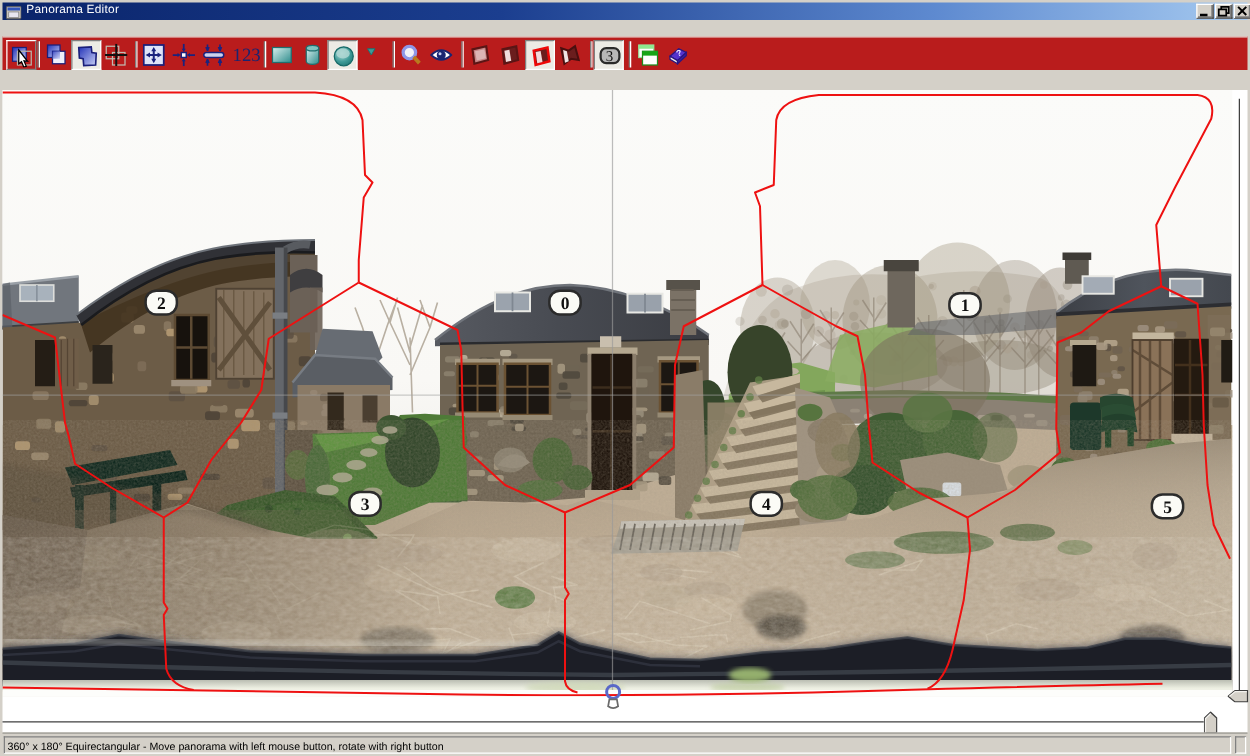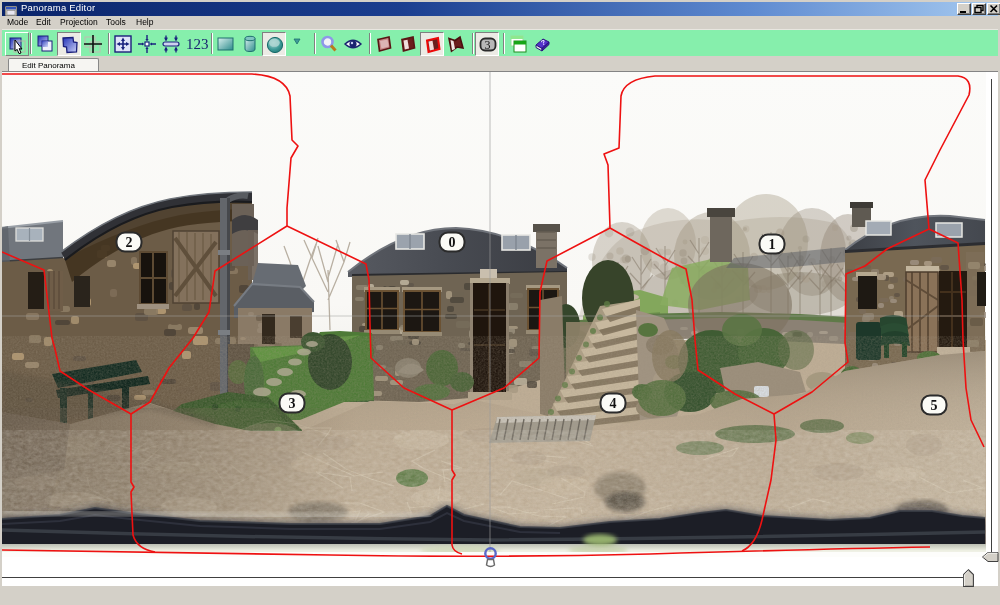--- a/index.html
+++ b/index.html
@@ -7,21 +7,21 @@
 #win{position:relative;width:1000px;height:605px;background:#d4d0c8;}
 #titlebar{left:2px;top:2px;width:996px;height:14px;
  background:linear-gradient(90deg,#0a246a 0%,#1b3e8f 40%,#5e8ad0 75%,#a6caf0 100%);}
 #title-ico{left:5px;top:3px;width:12px;height:11px;}
 #title-txt{left:21px;top:2px;color:#fff;font-size:9.5px;font-weight:normal;line-height:12px;letter-spacing:0.2px;}
 .tbtn{top:3px;width:14px;height:12px;background:#d4d0c8;
  border:1px solid;border-color:#fff #404040 #404040 #fff;box-shadow:inset -1px -1px 0 #808080;
  font-size:9px;line-height:9px;text-align:center;color:#000;}
 #menubar{left:2px;top:16px;width:996px;height:13px;background:#d4d0c8;font-size:8.5px;color:#000;}
 #menubar span{position:absolute;top:0px;line-height:13px;}
-#toolbar{left:2px;top:29px;width:996px;height:27px;background:#86efac;border-top:1px solid #e8e6e0;}
+#toolbar{left:2px;top:29px;width:996px;height:27px;background:#b91c1c;border-top:1px solid #e8e6e0;}
 .tb{position:absolute;top:2px;width:24px;height:24px;}
 .tb.raise{border:1px solid;border-color:#fff #808080 #808080 #fff;}
 .tb.press{border:1px solid;border-color:#808080 #fff #fff #808080;background:#ecebe5;}
 .tb svg{position:absolute;left:3px;top:3px;}
 .tsep{position:absolute;top:3px;width:2px;height:21px;border-left:1px solid #808080;border-right:1px solid #fff;}
 #tabbar{left:2px;top:56px;width:996px;height:16px;background:#d4d0c8;}
 #tab1{position:absolute;left:6px;top:2px;width:91px;height:14px;background:#f6f5f2;
  border:1px solid #888;border-bottom:none;border-radius:2px 2px 0 0;
  font-size:8px;line-height:13px;text-align:left;padding-left:13px;color:#000;}
 #nbline{position:absolute;left:0;top:15px;width:996px;height:1px;background:#848484;}
@@ -46,27 +46,20 @@
 <div class="abs tbtn" style="left:957px"><svg width="12" height="10">
         <path d="M2 8 H8" stroke="#000" stroke-width="2"></path>
       </svg></div>
 <div class="abs tbtn" style="left:972px"><svg width="12" height="10">
         <rect x="4" y="1.5" width="6" height="5" fill="none" stroke="#000" stroke-width="1.4"></rect>
         <rect x="2" y="3.5" width="6" height="5" fill="#d4d0c8" stroke="#000" stroke-width="1.4"></rect>
       </svg></div>
 <div class="abs tbtn" style="left:987px"><svg width="12" height="10">
         <path d="M2.5 1.5 L9 8 M9 1.5 L2.5 8" stroke="#000" stroke-width="1.6"></path>
       </svg></div>
-<div class="abs" id="menubar">
-      <span style="left:5px">Mode</span>
-<span style="left:34px">Edit</span>
-<span style="left:58px">Projection</span>
-<span style="left:104px">Tools</span>
-<span style="left:134px">Help</span>
-    </div>
 <div class="abs" id="toolbar">
       <div class="tb raise" style="left:3px">
         <svg width="18" height="18" viewBox="0 0 18 18">
           <defs>
             <linearGradient id="bg1" x1="0" y1="0" x2="1" y2="1">
               <stop offset="0" stop-color="#2333b8"></stop>
               <stop offset="1" stop-color="#c9d0f6"></stop>
             </linearGradient>
           </defs>
           <rect x="1" y="2" width="11" height="11" fill="url(#bg1)" stroke="#1a1f7a"></rect>
@@ -244,24 +237,20 @@
         </svg>
       </div>
 <div class="tb " style="left:528px">
         <svg width="18" height="18" viewBox="0 0 18 18">
           <path d="M3 10 L10 4 L16 7 L9 13.5 Z" fill="#5533cc" stroke="#2a1580"></path>
           <path d="M3 10 L9 13.5 V16 L3 12.5 Z" fill="#efefe9" stroke="#2a1580"></path>
           <path d="M9 13.5 L16 7 V9.5 L9 16 Z" fill="#3a20a0" stroke="#2a1580"></path>
           <text x="8.5" y="10" font-size="7" font-weight="bold" fill="#e8e4ff" transform="rotate(-20 10 9)">?</text>
         </svg>
       </div>
-    </div>
-<div class="abs" id="tabbar">
-      <div id="tab1">Edit Panorama</div>
-      <div id="nbline"></div>
     </div>
 <div class="abs" id="canvas"></div>
 <svg class="abs" style="left:2px;top:72px" width="984" height="485" viewBox="2 72 984 485">
 <defs>
 <linearGradient id="sky" x1="0" y1="0" x2="0" y2="1">
  <stop offset="0" stop-color="#fbfbf9"></stop>
           <stop offset="0.8" stop-color="#f9f8f5"></stop>
           <stop offset="1" stop-color="#f3f2ee"></stop>
 </linearGradient>
 <linearGradient id="dkl" x1="0" y1="0" x2="1" y2="0">
@@ -1061,12 +1050,18 @@
 <path d="M5.5 14.5 L11.5 14.5 L12.5 20 Q 8.5 23 4.5 20 Z" fill="none" stroke="#6a6a6a" stroke-width="1.4"></path>
 </svg>
 <svg class="abs" style="left:982px;top:552px" width="17" height="10" viewBox="0 0 17 10">
       <path d="M16 0.5 H6 L0.5 5 L6 9.5 H16 Z" fill="#d4d0c8" stroke="#404040" stroke-width="1"></path>
       <path d="M15.5 1.2 H6.2 L1.5 5" fill="none" stroke="#f4f2ee" stroke-width="1"></path>
     </svg>
 <svg class="abs" style="left:963px;top:569px" width="11" height="18" viewBox="0 0 11 18">
       <path d="M0.6 17.4 V5.5 L5.5 0.8 L10.4 5.5 V17.4 Z" fill="#d4d0c8" stroke="#404040" stroke-width="1.1"></path>
       <path d="M1.4 17 V5.8 L5.5 1.8" fill="none" stroke="#f4f2ee" stroke-width="1"></path>
     </svg>
+<div class="abs" id="statusbar">
+      <div id="stfield">
+        <div id="sttext">360° x 180° Equirectangular - Move panorama with left mouse button, rotate with right button</div>
+      </div>
+      <div id="stright"></div>
+    </div>
 </div>
 </body></html>

